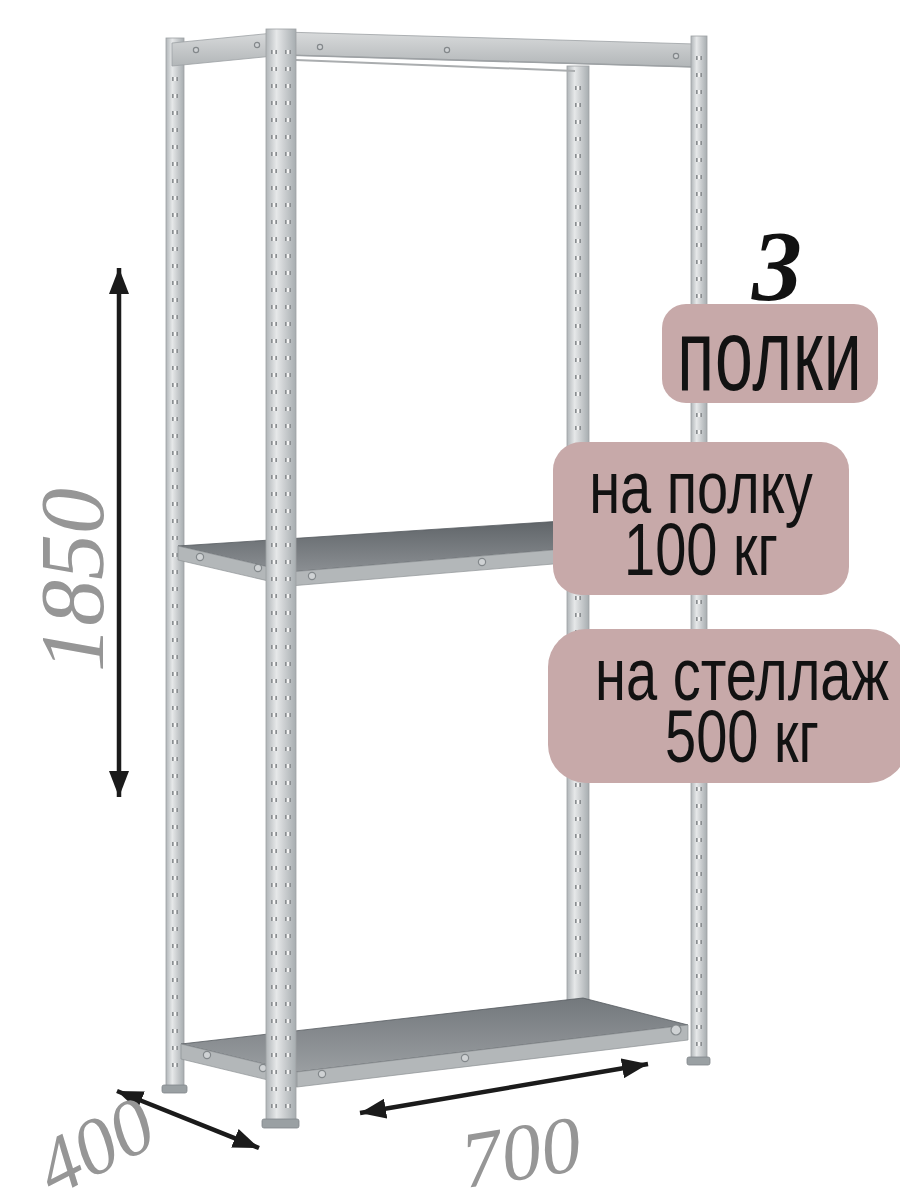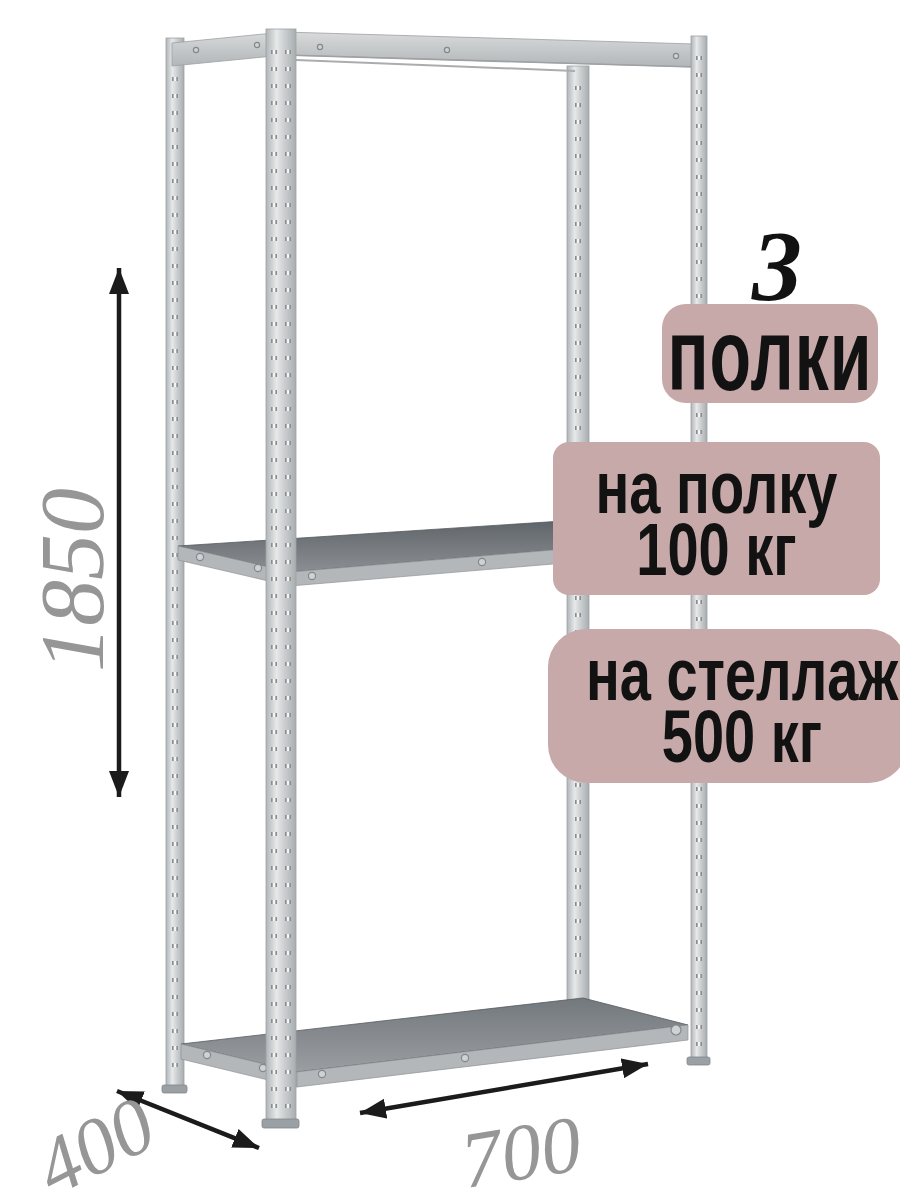--- a/index.html
+++ b/index.html
@@ -36,31 +36,31 @@
     color:var(--c-badge_text,#121212);
   }
 
   
   .badge{
     position:absolute;
     background:var(--c-badge_background,#c7a9a9);
     color:var(--c-badge_text,#121212);
     display:flex;flex-direction:column;
     align-items:center;justify-content:center;
-    font-weight:bold;
+    font-weight:normal;
     text-align:center;
   }
   .badge-shelves{
     left:662px;top:304px;width:216px;height:99px;
     border-radius:24px;
   }
   .badge-shelves .badge-line{font-size:68px;letter-spacing:1px;transform:scaleY(1.5);}
   .badge-per-shelf{
-    left:553px;top:442px;width:327px;height:153px;
-    border-radius:16px;
+    left:553px;top:442px;width:296px;height:153px;
+    border-radius:28px;
   }
   .badge-per-rack{
     left:548px;top:629px;width:330px;height:154px;
     border-radius:38px;
     padding-left:29px;
   }
   .badge-line{
     height:62px;display:flex;align-items:center;justify-content:center;
     font-size:56px;line-height:1;white-space:nowrap;
     transform:scaleY(1.32);

